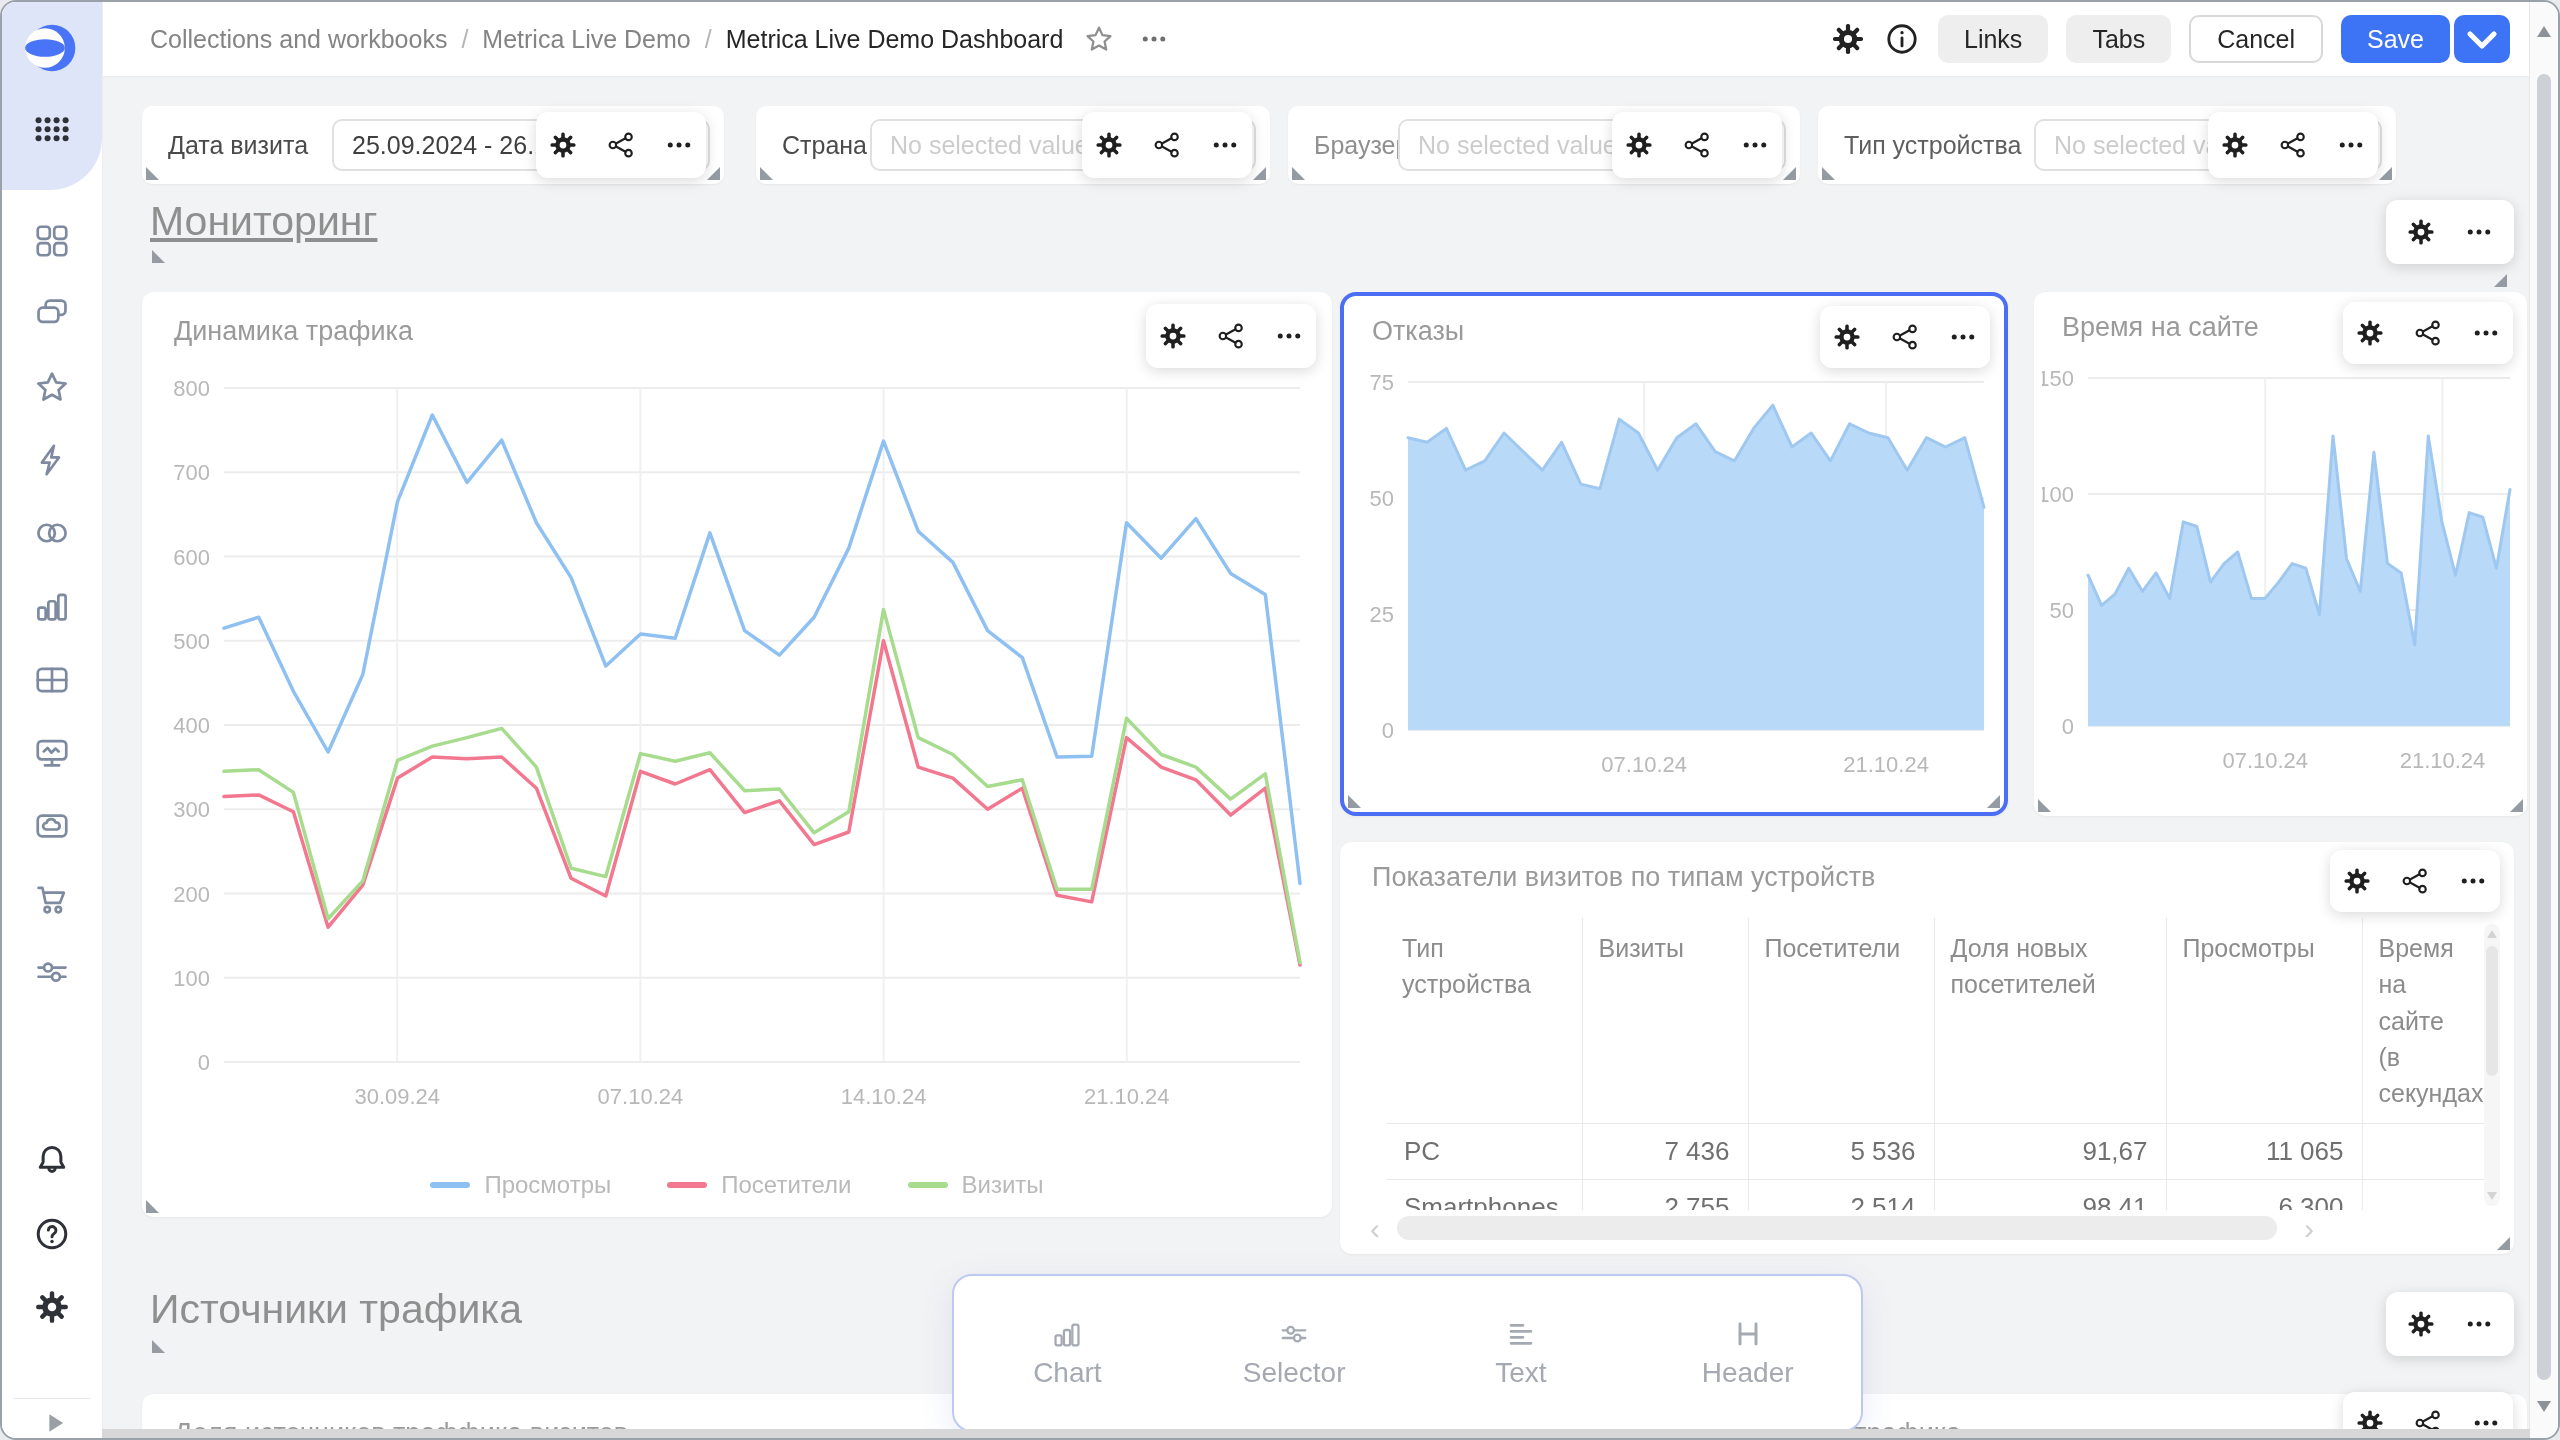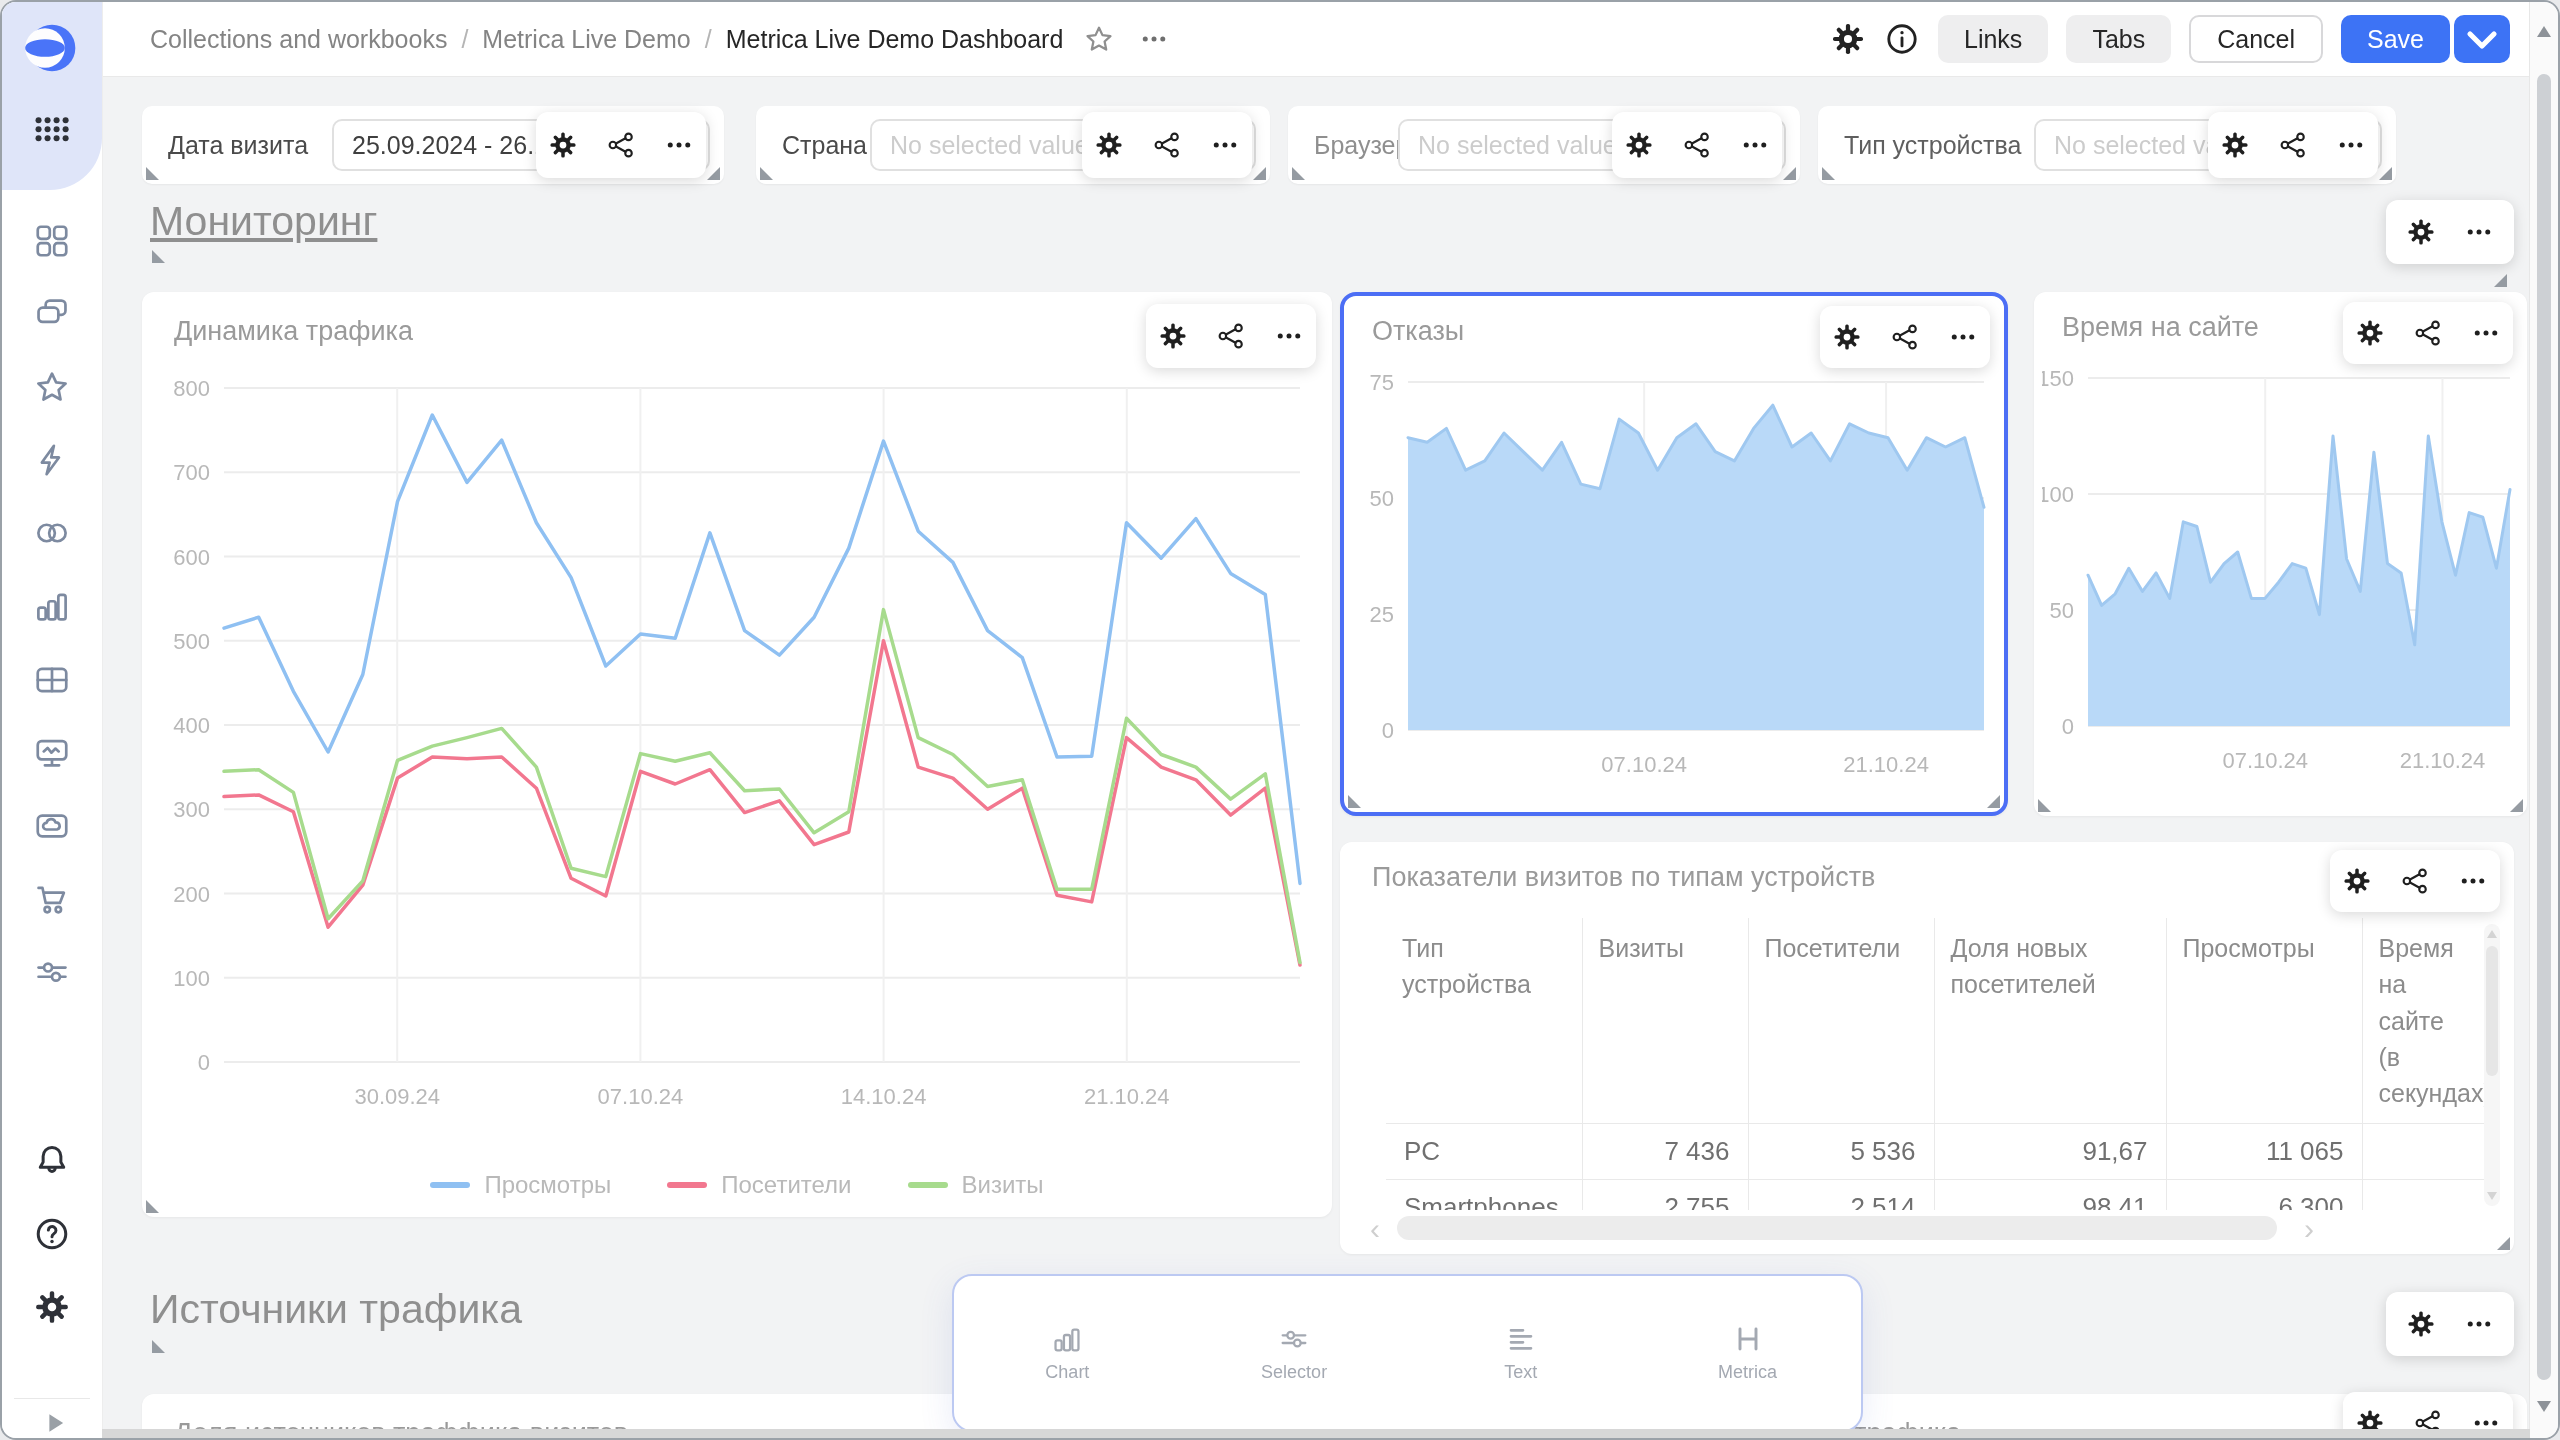--- a/index.html
+++ b/index.html
@@ -71,21 +71,21 @@
   .tvthumb{position:absolute;left:2px;top:22px;width:12px;height:130px;background:#e6e6e6;border-radius:6px;}
   .tarr{position:absolute;left:3px;width:0;height:0;border-left:5px solid transparent;border-right:5px solid transparent;}
   .tarr.up{top:6px;border-bottom:8px solid #d4d4d4;}
   .tarr.down{bottom:6px;border-top:8px solid #d4d4d4;}
   
   .addbar{position:absolute;left:950px;top:1272px;width:907px;height:154px;background:#fff;border:2px solid #bcc9f2;
           border-radius:20px;box-shadow:0 10px 34px rgba(70,100,200,.12);z-index:60;display:flex;align-items:center;}
   .add-item{flex:1;text-align:center;cursor:pointer;color:#a4a9b2;}
   .add-item .aicon{width:32px;height:32px;margin:0 auto;color:#a4a9b2;}
   .add-item .aicon svg{width:100%;height:100%;}
-  .add-item .alabel{font-size:18px;margin-top:7px;}
+  .add-item .alabel{font-size:28px;margin-top:7px;}
   .bottom-strip{position:absolute;left:100px;right:28px;bottom:0;height:9px;background:#d7d7d7;z-index:70;}
 </style>
 </head>
 <body>
 
 <div class="win">
 
   <nav class="sidebar">
     <div class="sidebar-top"></div>
     <div style="position:absolute;left:22px;top:18px;width:56px;height:56px;cursor:pointer;">
@@ -926,21 +926,21 @@
       <div class="alabel">Text</div>
     </div>
     <div class="add-item">
       <div class="aicon">
           <span style="display: block; width: 100%; height: 100%;">
             <svg viewBox="0 0 24 24" fill="none" stroke="currentColor" stroke-width="2.2" stroke-linecap="round" style="width: 100%; height: 100%; display: block;">
               <path d="M6 4.5v15M18 4.5v15M6 12h12"></path>
             </svg>
           </span>
         </div>
-      <div class="alabel">Metrica</div>
+      <div class="alabel">Header</div>
     </div>
   </div>
 
   <div class="vscroll">
     <div class="arr up"></div>
     <div class="vthumb"></div>
     <div class="arr down"></div>
   </div>
   <div class="bottom-strip"></div>
 

